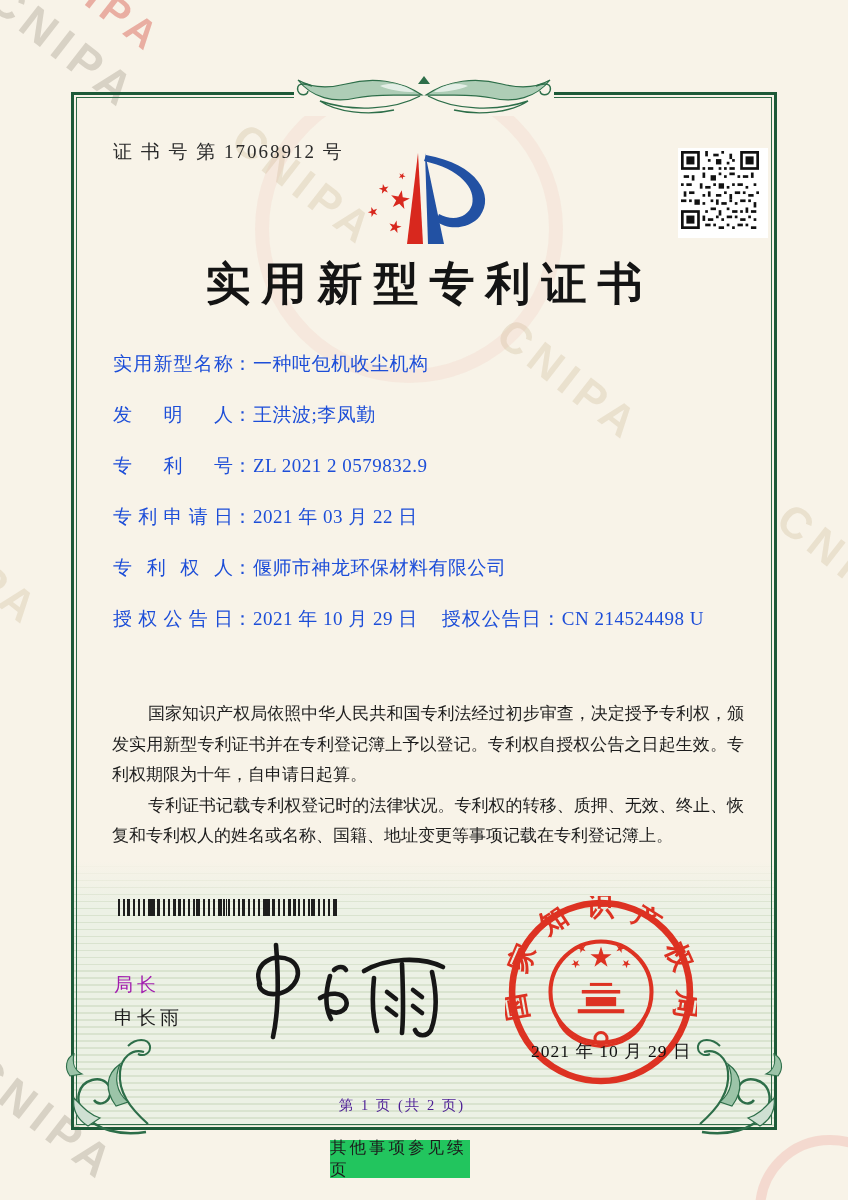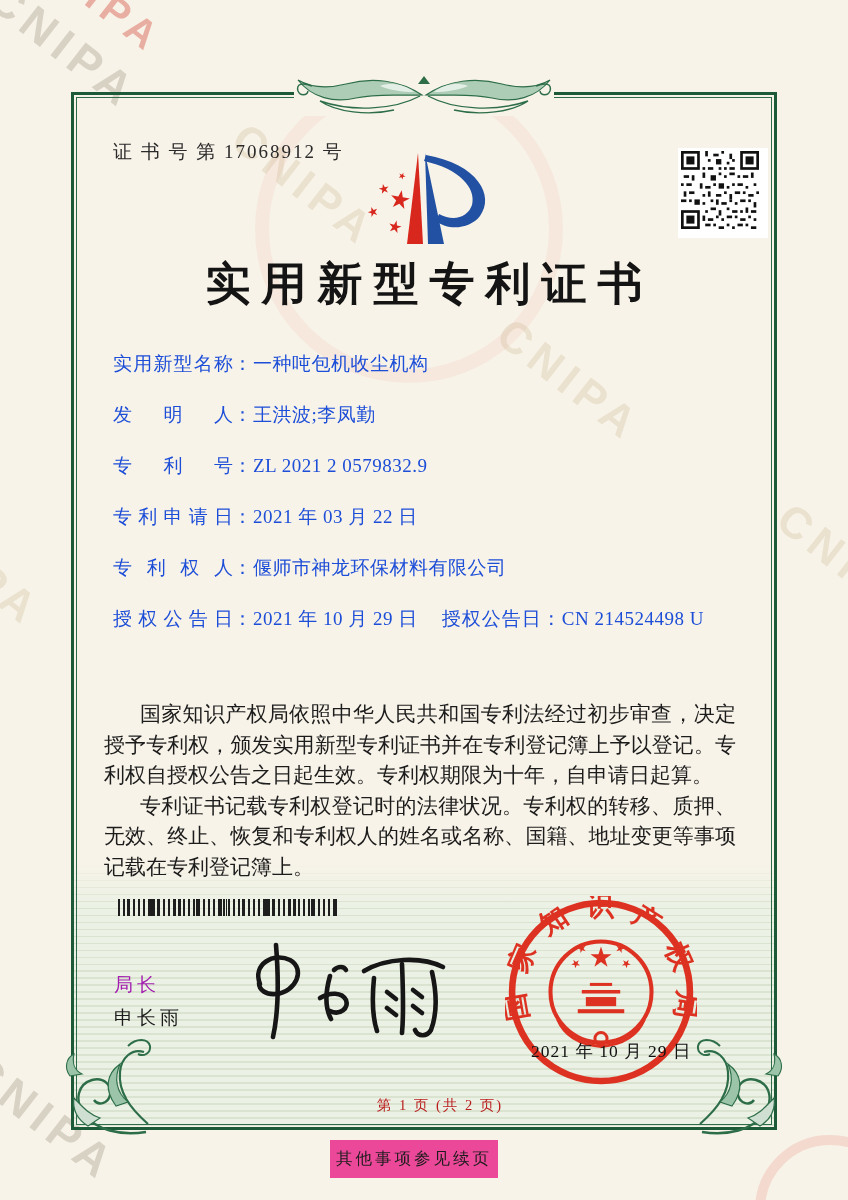--- a/index.html
+++ b/index.html
@@ -53,39 +53,39 @@
     font-size:45px;font-weight:700;color:#141414;letter-spacing:11px;text-indent:11px;z-index:3;
   }
   
   .fields{position:absolute;left:113px;top:351px;width:642px;z-index:3;}
   .frow{height:28px;margin-bottom:23px;font-size:19px;white-space:nowrap;color:#1d4ed8;}
   .flabel{display:inline-block;width:120px;text-align:justify;text-align-last:justify;vertical-align:top;}
   .flabel2{display:inline-block;margin-left:24px;letter-spacing:1px;}
   .colon{display:inline-block;width:20px;}
   .fvalue{letter-spacing:0.5px;}
   
-  .bodytext{position:absolute;left:104px;top:699px;width:632px;z-index:3;
-    font-size:21px;line-height:30.5px;color:#1c1c1c;text-align:justify;}
+  .bodytext{position:absolute;left:112px;top:699px;width:632px;z-index:3;
+    font-size:17px;line-height:30.5px;color:#1c1c1c;text-align:justify;}
   .bodytext p{margin:0;text-indent:36px;}
   
   .barcode{
     position:absolute;left:118px;top:899px;width:220px;height:17px;z-index:3;
     background:
       repeating-linear-gradient(90deg,#1e1e1e 0 2px,rgba(0,0,0,0) 2px 5px),
       repeating-linear-gradient(90deg,rgba(0,0,0,0) 0 9px,#1e1e1e 9px 12px,rgba(0,0,0,0) 12px 16px,#1e1e1e 16px 17px,rgba(0,0,0,0) 17px 23px);
   }
   .director-title{position:absolute;left:114px;top:972px;font-size:19px;letter-spacing:4px;color:#a21caf;z-index:3;}
   .director-name{position:absolute;left:114px;top:1005px;font-size:19px;letter-spacing:4px;color:#1c1c1c;z-index:3;}
   .signature{position:absolute;left:246px;top:940px;width:208px;height:102px;z-index:3;}
   .seal{position:absolute;left:505px;top:896px;width:192px;height:192px;z-index:3;}
   .seal-date{position:absolute;left:531px;top:1039px;font-size:17.5px;letter-spacing:1px;color:#111;z-index:4;white-space:nowrap;}
-  .page-num{position:absolute;left:72px;top:1096px;width:660px;text-align:center;font-size:14.5px;letter-spacing:2px;color:#b91c1c;z-index:3;padding-left:38px;}
+  .page-num{position:absolute;left:72px;top:1096px;width:660px;text-align:center;font-size:14.5px;letter-spacing:2px;color:#4c1d95;z-index:3;}
   .continuation{
-    position:absolute;left:330px;top:1140px;width:168px;height:38px;z-index:3;
-    background:#ec4899;display:flex;align-items:center;justify-content:center;
+    position:absolute;left:330px;top:1140px;width:140px;height:38px;z-index:3;
+    background:#22c55e;display:flex;align-items:center;justify-content:center;
     font-size:16.5px;letter-spacing:3px;color:#1c1c1c;
   }
 </style>
 </head>
 <body>
 
 <span class="wm wm-gray" style="left:-24px;top:18px;">CNIPA</span>
 <span class="wm wm-red" style="left:18px;top:-26px;">CNIPA</span>
 <span class="wm wm-warm" style="left:220px;top:160px;">CNIPA</span>
 <span class="wm wm-warm" style="left:485px;top:355px;">CNIPA</span>

